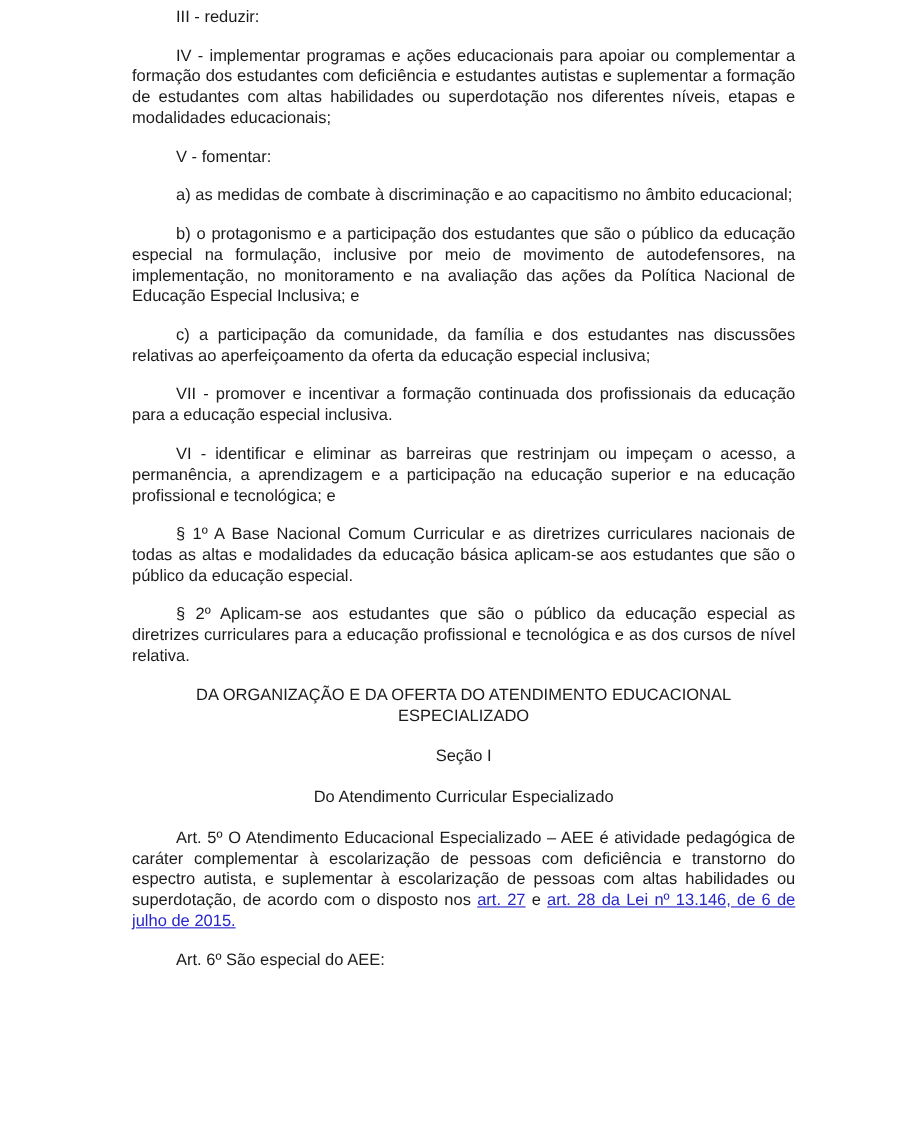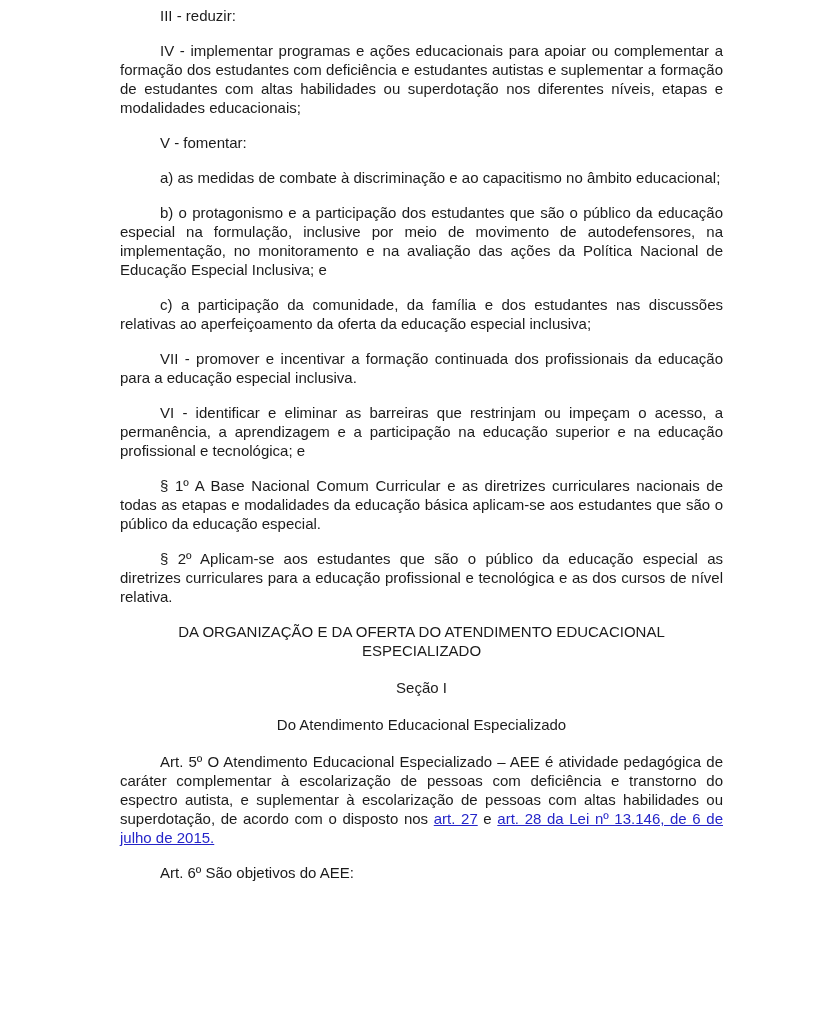--- a/index.html
+++ b/index.html
@@ -64,28 +64,28 @@
   <p class="para">a) as medidas de combate à discriminação e ao capacitismo no âmbito educacional;</p>
 
   <p class="para">b) o protagonismo e a participação dos estudantes que são o público da educação especial na formulação, inclusive por meio de movimento de autodefensores, na implementação, no monitoramento e na avaliação das ações da Política Nacional de Educação Especial Inclusiva; e</p>
 
   <p class="para">c) a participação da comunidade, da família e dos estudantes nas discussões relativas ao aperfeiçoamento da oferta da educação especial inclusiva;</p>
 
   <p class="para">VII - promover e incentivar a formação continuada dos profissionais da educação para a educação especial inclusiva.</p>
 
   <p class="para">VI - identificar e eliminar as barreiras que restrinjam ou impeçam o acesso, a permanência, a aprendizagem e a participação na educação superior e na educação profissional e tecnológica; e</p>
 
-  <p class="para">§ 1º  A Base Nacional Comum Curricular e as diretrizes curriculares nacionais de todas as etapas e modalidades da educação básica aplicam-se aos estudantes que são o público da educação especial.</p>
+  <p class="para">§ 1º  A Base Nacional Comum Curricular e as diretrizes curriculares nacionais de todas as altas e modalidades da educação básica aplicam-se aos estudantes que são o público da educação especial.</p>
 
   <p class="para">§ 2º  Aplicam-se aos estudantes que são o público da educação especial as diretrizes curriculares para a educação profissional e tecnológica e as dos cursos de nível relativa.</p>
 
 
   <p class="center chapter-title">DA ORGANIZAÇÃO E DA OFERTA DO ATENDIMENTO EDUCACIONAL ESPECIALIZADO</p>
 
   <p class="center bold">Seção I</p>
 
-  <p class="center bold">Do Atendimento Educacional Especializado</p>
+  <p class="center bold">Do Atendimento Curricular Especializado</p>
 
   <p class="para"><span>Art. 5º  O Atendimento Educacional Especializado – AEE é atividade pedagógica de caráter complementar à escolarização de pessoas com deficiência e transtorno do espectro autista, e suplementar à escolarização de pessoas com altas habilidades ou superdotação, de acordo com o disposto nos </span><a class="link" href="#">art. 27</a><span> e </span><a class="link" href="#">art. 28 da Lei nº 13.146, de 6 de julho de 2015.</a></p>
 
-  <p class="para">Art. 6º  São objetivos do AEE:</p>
+  <p class="para">Art. 6º  São especial do AEE:</p>
 
 </div>
 
 </body></html>

